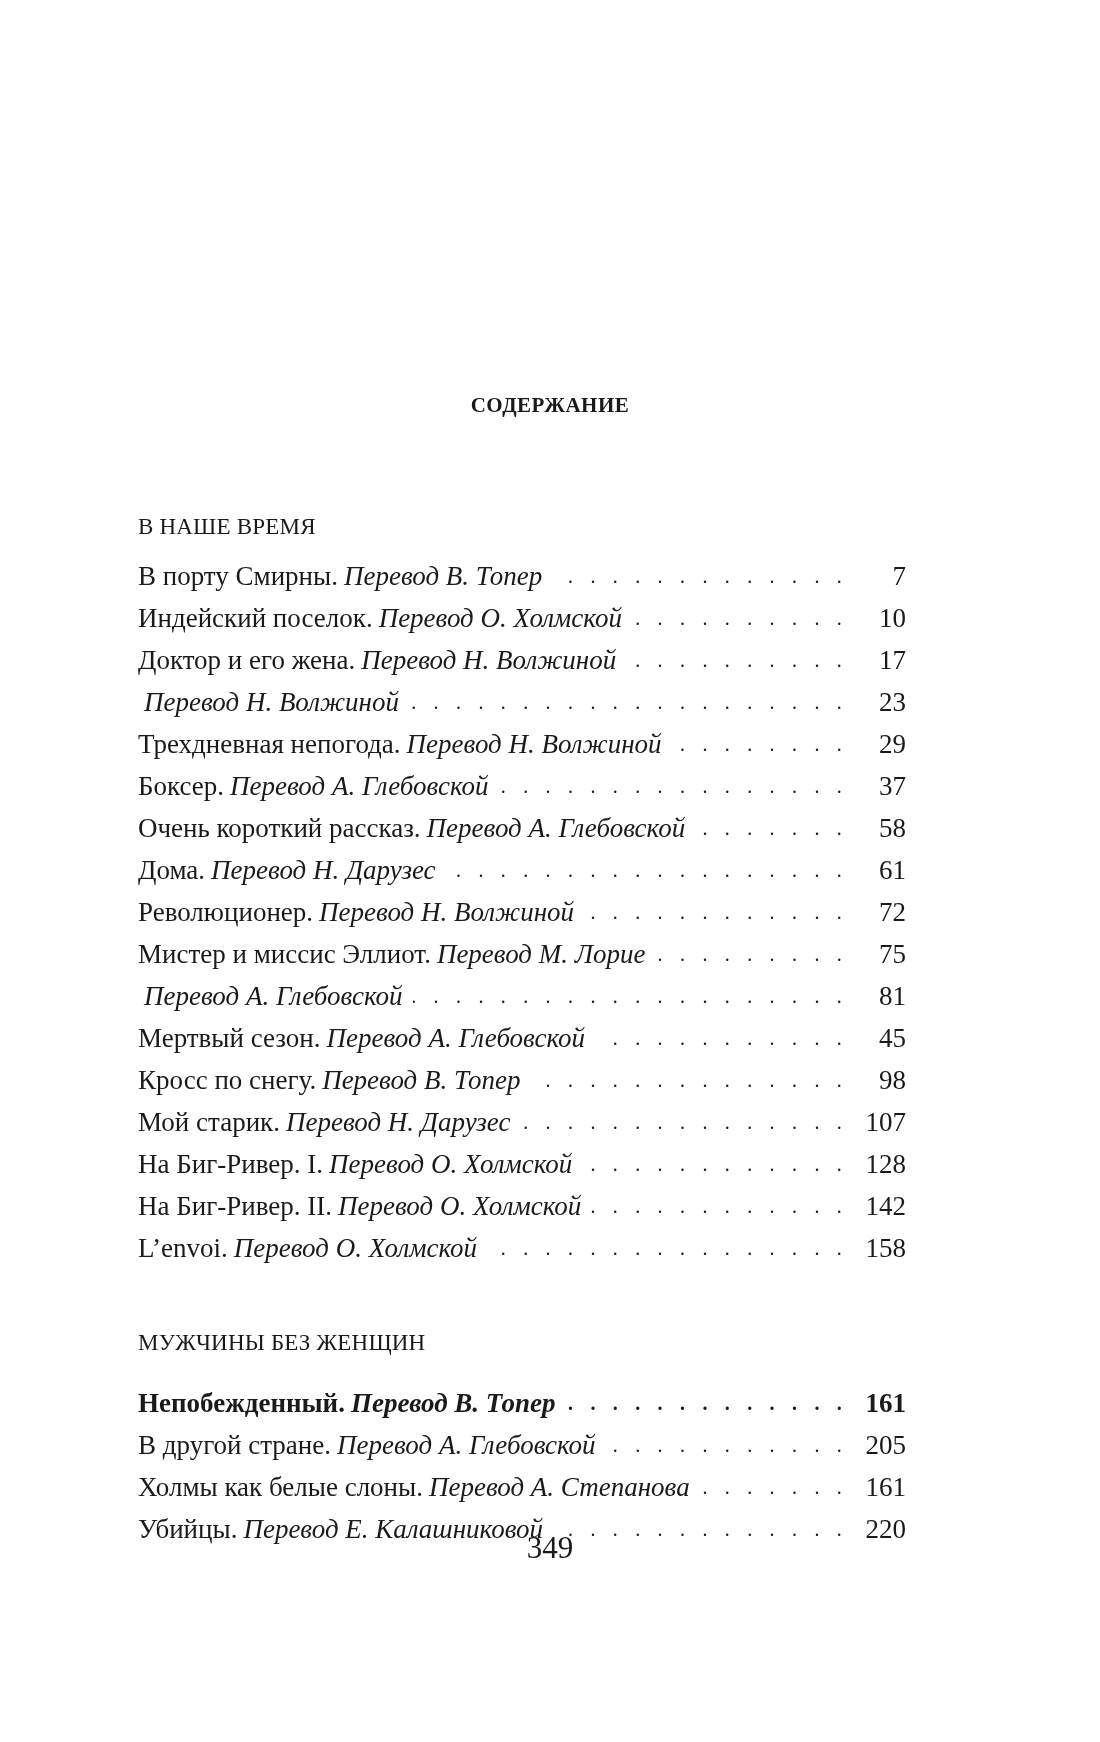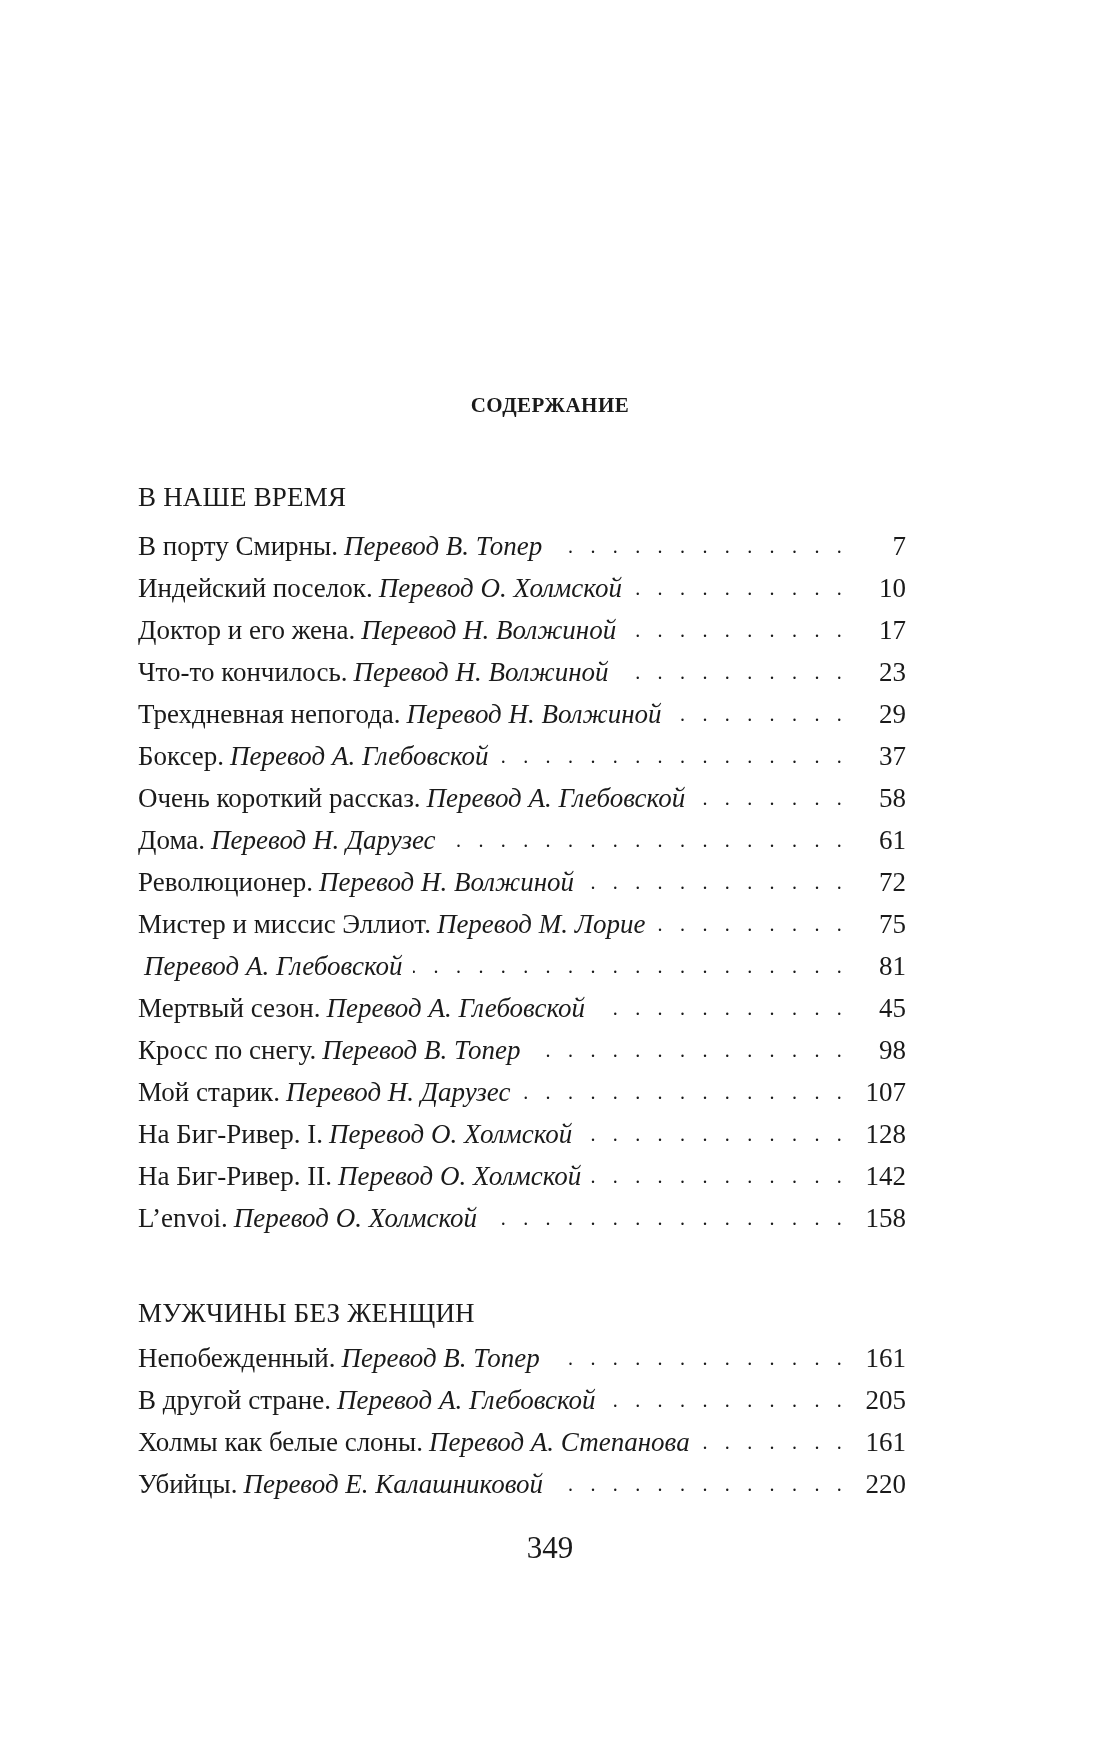--- a/index.html
+++ b/index.html
@@ -1,21 +1,21 @@
 <!DOCTYPE html>
 <html><head>
 <meta charset="utf-8">
 <style>
   html, body { margin: 0; padding: 0; background: #ffffff; }
   body { width: 1100px; height: 1742px; position: relative; overflow: hidden;
          font-family: "Liberation Serif", "DejaVu Serif", serif; color: #1a1a1a; }
   .page-title { position: absolute; left: 0; width: 1100px; top: 383px; text-align: center;
                 font-size: 21px; font-weight: bold; letter-spacing: 0.5px; line-height: 44px; }
   .section { position: absolute; left: 138px; width: 768px; }
-  .section-heading { font-size: 27px; line-height: 42px; height: 42px; letter-spacing: 0.2px; }
+  .section-heading { font-size: 23px; line-height: 42px; height: 42px; letter-spacing: 0.2px; margin-top: 30px; }
   .toc-row { display: flex; align-items: flex-start; height: 42px; line-height: 42px; font-size: 27px; }
   .toc-title { white-space: nowrap; }
   .toc-translator { font-style: italic; white-space: nowrap; margin-left: 6px; }
   .toc-leader { flex: 1; overflow: hidden; white-space: nowrap; margin: 0 6px 0 10px;
                 font-size: 20px; letter-spacing: 6.2px; text-align: right; direction: rtl; }
   .toc-page { width: 52px; text-align: right; white-space: nowrap; }
   .folio { position: absolute; left: 0; width: 1100px; top: 1527px; text-align: center;
            font-size: 31px; line-height: 42px; }
 </style>
 </head>
@@ -37,21 +37,20 @@
       <span class="toc-leader">. . . . . . . . . . . . . . . . . . . . . . . . . . . . . . . . . . . . . . . . . . . . . . . . . . . . . . . . . . . . . . . . . . . . . . . .</span>
       <span class="toc-page">10</span>
     </div>
   <div class="toc-row">
       <span class="toc-title">Доктор и его жена.</span>
       <span class="toc-translator">Перевод Н. Волжиной</span>
       <span class="toc-leader">. . . . . . . . . . . . . . . . . . . . . . . . . . . . . . . . . . . . . . . . . . . . . . . . . . . . . . . . . . . . . . . . . . . . . . . .</span>
       <span class="toc-page">17</span>
     </div>
   <div class="toc-row">
-      <span class="toc-title">Что-то кончилось.</span>
       <span class="toc-translator">Перевод Н. Волжиной</span>
       <span class="toc-leader">. . . . . . . . . . . . . . . . . . . . . . . . . . . . . . . . . . . . . . . . . . . . . . . . . . . . . . . . . . . . . . . . . . . . . . . .</span>
       <span class="toc-page">23</span>
     </div>
   <div class="toc-row">
       <span class="toc-title">Трехдневная непогода.</span>
       <span class="toc-translator">Перевод Н. Волжиной</span>
       <span class="toc-leader">. . . . . . . . . . . . . . . . . . . . . . . . . . . . . . . . . . . . . . . . . . . . . . . . . . . . . . . . . . . . . . . . . . . . . . . .</span>
       <span class="toc-page">29</span>
     </div>
@@ -123,21 +122,21 @@
   <div class="toc-row">
       <span class="toc-title">L’envoi.</span>
       <span class="toc-translator">Перевод О. Холмской</span>
       <span class="toc-leader">. . . . . . . . . . . . . . . . . . . . . . . . . . . . . . . . . . . . . . . . . . . . . . . . . . . . . . . . . . . . . . . . . . . . . . . .</span>
       <span class="toc-page">158</span>
     </div>
 </div>
 
 <div class="section" style="top:1292px;">
   <div class="section-heading">МУЖЧИНЫ БЕЗ ЖЕНЩИН</div>
-  <div class="toc-row" style="margin-top:3px;">
+  <div class="toc-row" style="margin-top:18px;font-weight:bold;">
       <span class="toc-title">Непобежденный.</span>
       <span class="toc-translator">Перевод В. Топер</span>
       <span class="toc-leader">. . . . . . . . . . . . . . . . . . . . . . . . . . . . . . . . . . . . . . . . . . . . . . . . . . . . . . . . . . . . . . . . . . . . . . . .</span>
       <span class="toc-page">161</span>
     </div>
   <div class="toc-row">
       <span class="toc-title">В другой стране.</span>
       <span class="toc-translator">Перевод А. Глебовской</span>
       <span class="toc-leader">. . . . . . . . . . . . . . . . . . . . . . . . . . . . . . . . . . . . . . . . . . . . . . . . . . . . . . . . . . . . . . . . . . . . . . . .</span>
       <span class="toc-page">205</span>

